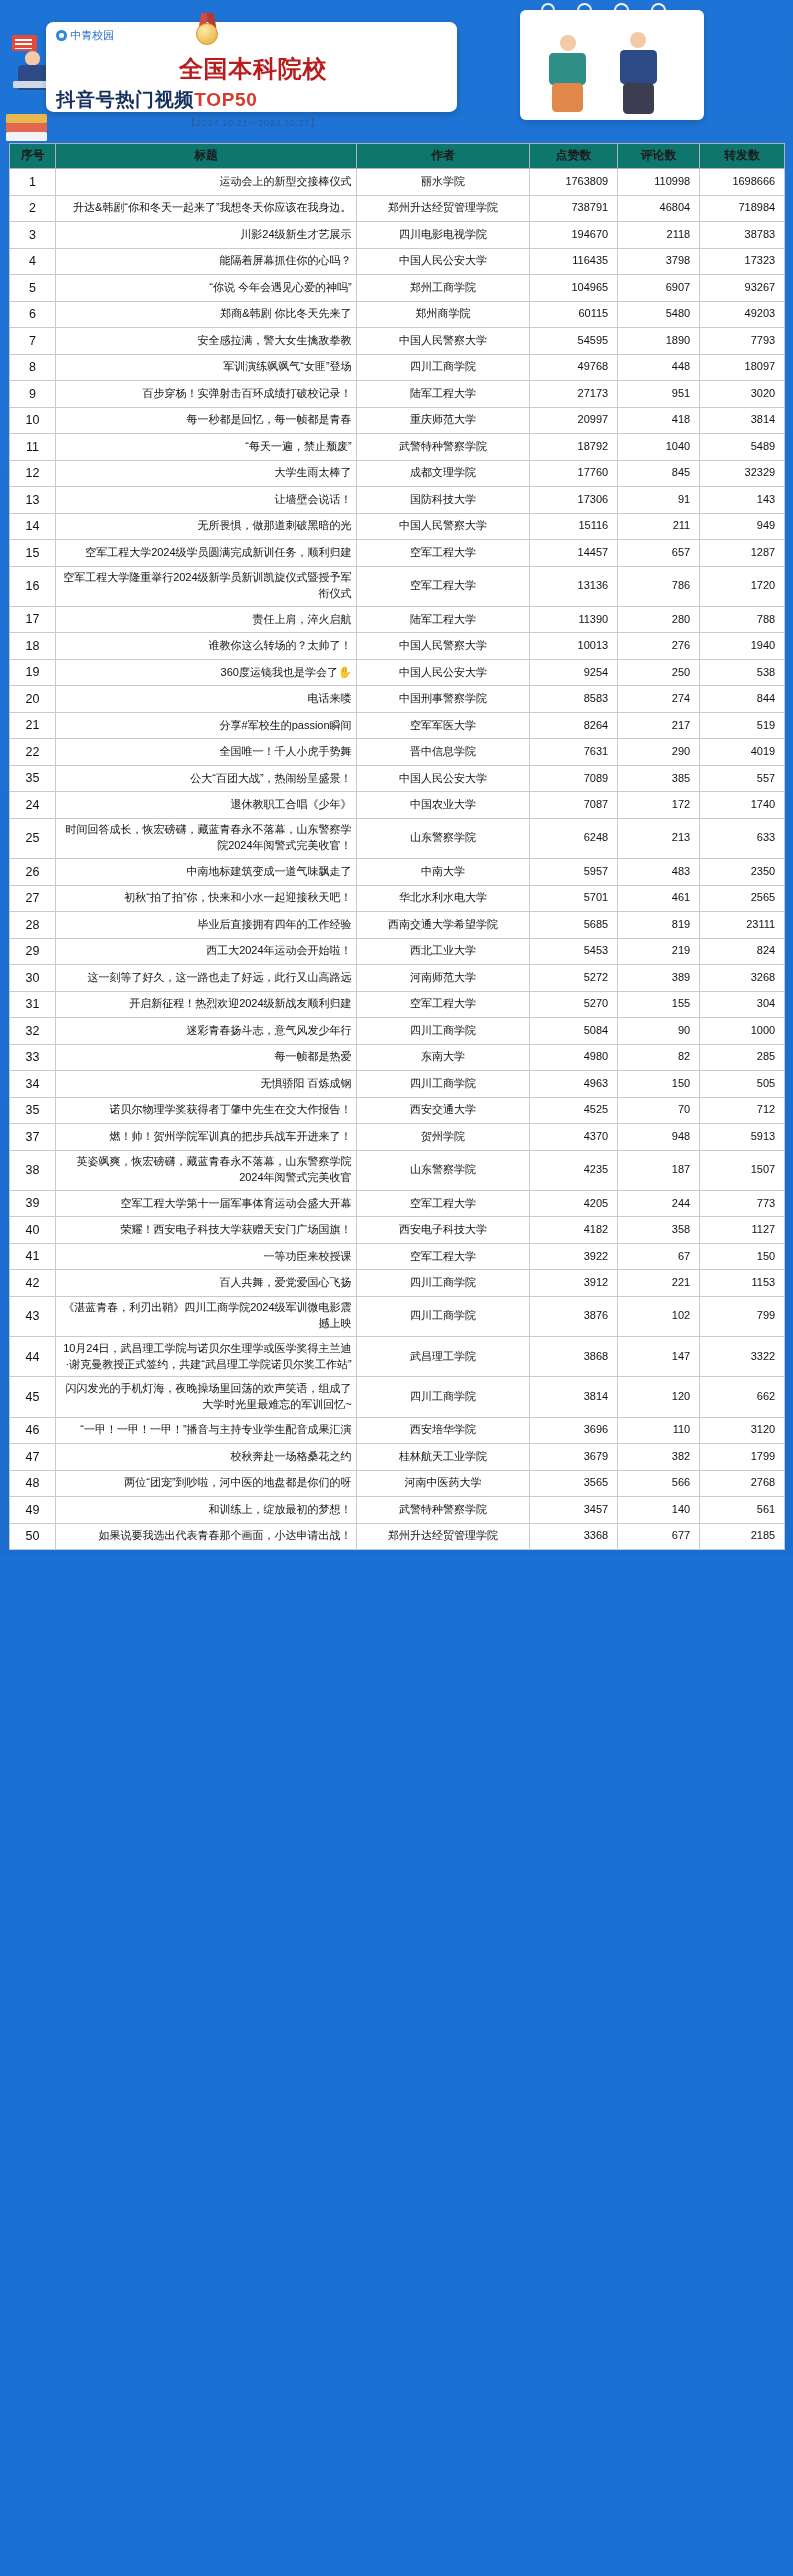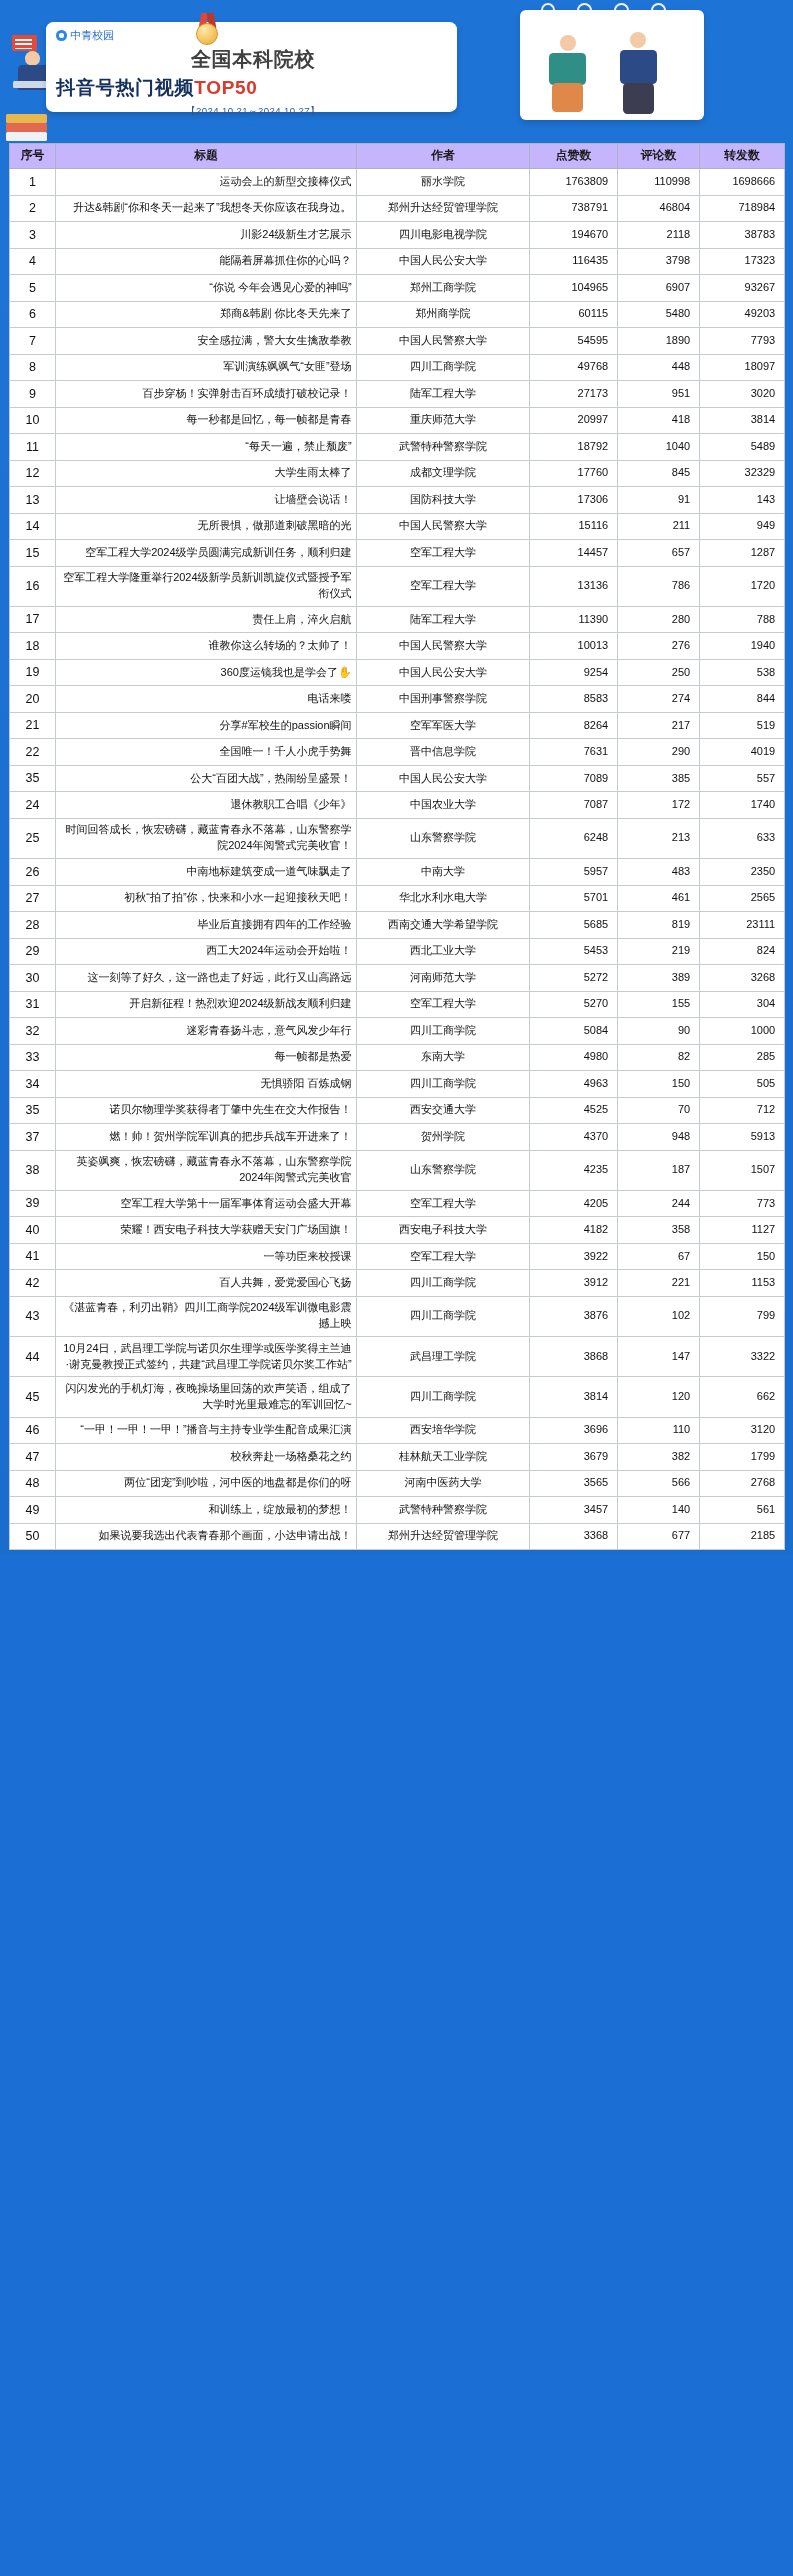--- a/index.html
+++ b/index.html
@@ -47,25 +47,25 @@
   }
   .brand-dot::after {
     content: "";
     position: absolute;
     left: 2.9px; top: 2.9px;
     width: 4.4px; height: 4.4px;
     background: #fff;
     border-radius: 50%;
   }
   .hdr-title {
-    margin-top: 3px;
+    margin-top: 10px;
     text-align: center;
-    font-size: 20px;
+    font-size: 24px;
     font-weight: bold;
-    color: #404040;
+    color: #b91c1c;
     letter-spacing: 0.7px;
   }
   .hdr-sub {
     margin-top: 2.2px;
     text-align: left;
     font-size: 19px;
     font-weight: bold;
     color: #15305e;
     letter-spacing: 0.7px;
   }
@@ -170,21 +170,21 @@
 
   
   table {
     width: 776px;
     margin: 0 auto;
     border-collapse: collapse;
     background: #fff;
     table-layout: fixed;
   }
   thead th {
-    background: #c4b5fd;
+    background: #0f766e;
     color: #1a1a1a;
     font-size: 11.8px;
     font-weight: bold;
     height: 25px;
     border: 0.7px solid #aeb4bd;
     text-align: center;
   }
   tbody td {
     border: 0.7px solid #c6cbd3;
     font-size: 11px;

